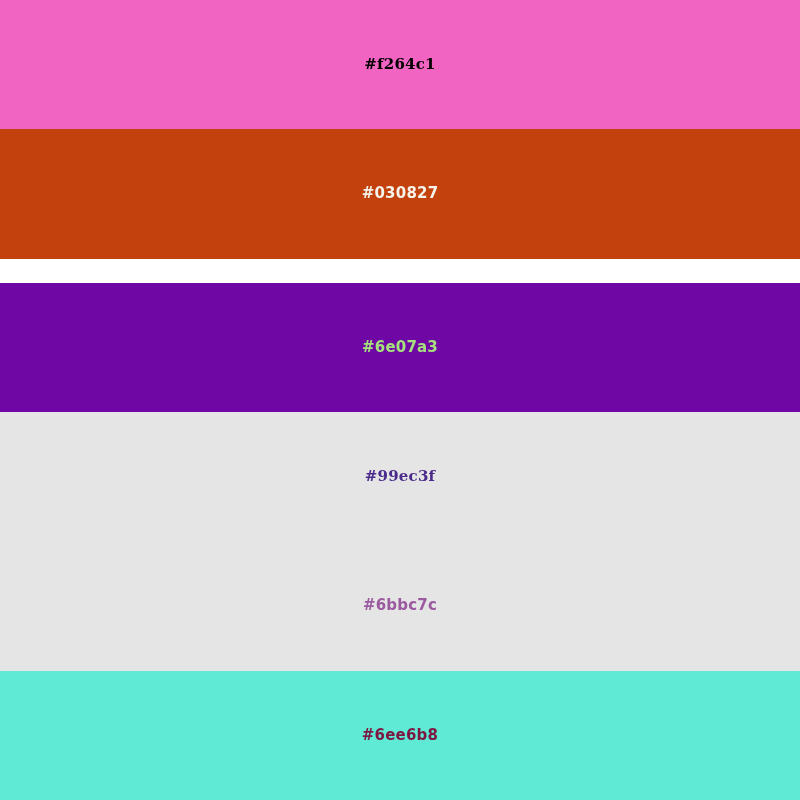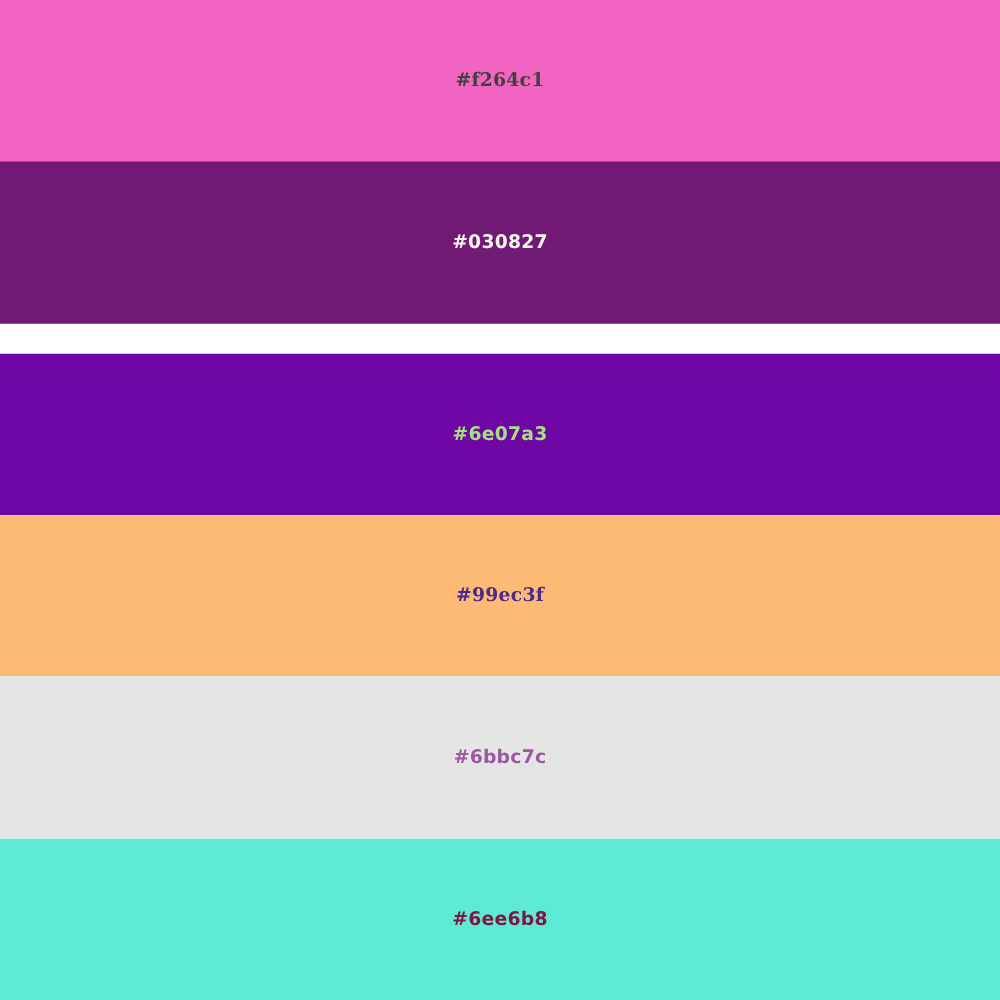--- a/index.html
+++ b/index.html
@@ -51,32 +51,32 @@
     font-family: "DejaVu Sans", "Liberation Sans", sans-serif;
     font-weight: 700;
   }
 </style>
 </head>
 <body>
 
 <div class="swatch-stack">
 
   <div class="swatch-band serif" style="background-color: rgb(242, 100, 193);">
-    <span class="swatch-label" style="color: #404040; text-align: center;">#f264c1</span>
+    <span class="swatch-label" style="color: #000000; text-align: center;">#f264c1</span>
   </div>
 
-  <div class="swatch-band sans" style="background-color: #701a75;">
+  <div class="swatch-band sans" style="background-color: #c2410c;">
     <span class="swatch-label" style="color: rgb(246, 243, 234);">#030827</span>
   </div>
 
   <div class="swatch-band sans" style="background-color: rgb(110, 7, 163); margin-top: 24px;">
     <span class="swatch-label" style="color: rgb(165, 226, 126);">#6e07a3</span>
   </div>
 
-  <div class="swatch-band serif" style="background-color: #fdba74;">
+  <div class="swatch-band serif" style="background-color: #e5e5e5;">
     <span class="swatch-label" style="color: rgb(74, 42, 138);">#99ec3f</span>
   </div>
 
   <div class="swatch-band sans" style="background-color: #e5e5e5;">
     <span class="swatch-label" style="color: rgb(155, 90, 160);">#6bbc7c</span>
   </div>
 
   <div class="swatch-band sans" style="background-color: #5eead4;">
     <span class="swatch-label" style="color: rgb(125, 23, 66);">#6ee6b8</span>
   </div>

